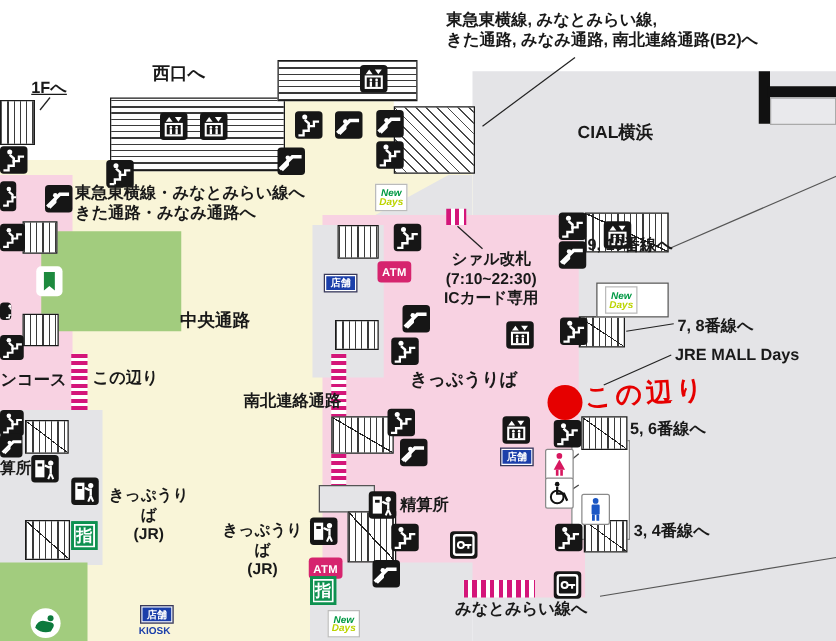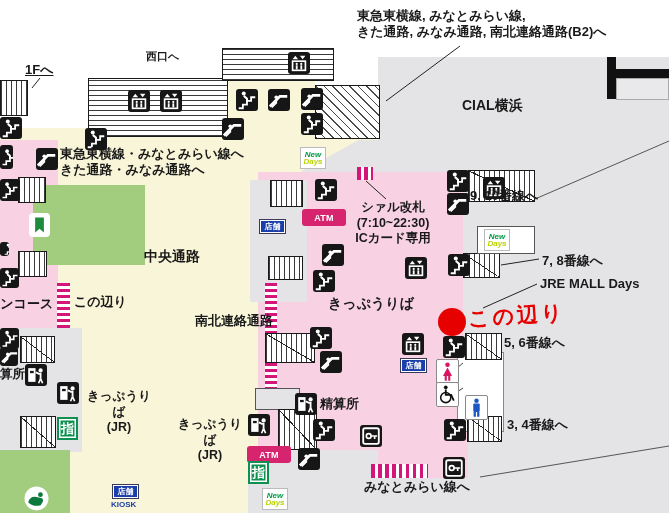--- a/index.html
+++ b/index.html
@@ -24,21 +24,21 @@
   .gate-v{background-image:repeating-linear-gradient(180deg,#d4167a 0 3px,#fff 3px 6px)}
   .gate-h{background-image:repeating-linear-gradient(90deg,#d4167a 0 3.5px,#fff 3.5px 7px)}
   
   .icn{position:absolute;background:#161616;border-radius:3px;overflow:hidden;color:#fff}
   .icn svg{display:block}
   .icn.lightbox{background:#fff;border:1px solid #8a8a8a;border-radius:2px}
   .icn.plainbox{background:transparent}
   
   .badge{position:absolute;display:flex;align-items:center;justify-content:center;
          font-weight:800;color:#fff;box-sizing:border-box}
-  .badge-atm{width:44px;height:17px;background:#d6246e;border-radius:3px;font-size:9px;letter-spacing:.3px}
+  .badge-atm{width:27px;height:17px;background:#d6246e;border-radius:3px;font-size:9px;letter-spacing:.3px}
   .badge-tenpo{width:25px;height:13px;background:#1b3faa;border:1px solid #fff;outline:1px solid #39395a;font-size:8px}
   .badge-yubi{width:21px;height:23px;background:#0e9150;box-shadow:inset 0 0 0 1.5px #fff;border:2px solid #0e9150;font-size:13px}
   .badge-nd{width:26px;height:22px;background:#fff;border:1px solid #bbb;display:flex;flex-direction:column;
             align-items:center;justify-content:center;line-height:1}
   .badge-nd .nd1{color:#009944;font-size:8px;font-weight:800;font-style:italic}
   .badge-nd .nd2{color:#bcd400;font-size:8px;font-weight:800;font-style:italic;margin-top:-1px}
   
   .lbl{position:absolute;font-weight:700;color:#191919;white-space:pre-line;line-height:1.25;font-size:13px}
   .marker-label{transform:rotate(-4deg);transform-origin:left center;letter-spacing:3px}
   .dot{position:absolute;border-radius:50%}
@@ -397,21 +397,21 @@
       <span class="nd2">Days</span>
     </div>
     <div class="badge badge-nd" style="left: 262px; top: 488px;">
       <span class="nd1">New</span>
       <span class="nd2">Days</span>
     </div>
   </div>
 <div id="labels-layer">
     <div class="lbl" style="left: 357px; top: 8px; font-size: 13px;">東急東横線, みなとみらい線,
 きた通路, みなみ通路, 南北連絡通路(B2)へ</div>
-    <div class="lbl" style="left: 146px; top: 50px; font-size: 11px;">西口へ</div>
+    <div class="lbl" style="left: 122px; top: 50px; font-size: 14px;">西口へ</div>
     <div class="lbl" style="left: 25px; top: 62px; font-size: 13px; text-decoration: underline;">1Fへ</div>
     <div class="lbl" style="left: 462px; top: 97px; font-size: 14px;">CIAL横浜</div>
     <div class="lbl" style="left: 60px; top: 146px; font-size: 13px;">東急東横線・みなとみらい線へ
 きた通路・みなみ通路へ</div>
     <div class="lbl" style="left: 343px; top: 200px; font-size: 12.5px; width: 100px; text-align: center;">シァル改札
 (7:10~22:30)
 ICカード専用</div>
     <div class="lbl" style="left: 470px; top: 188px; font-size: 13px;">9, 10番線へ</div>
     <div class="lbl" style="left: 542px; top: 253px; font-size: 13px;">7, 8番線へ</div>
     <div class="lbl" style="left: 540px; top: 276px; font-size: 13px;">JRE MALL Days</div>

